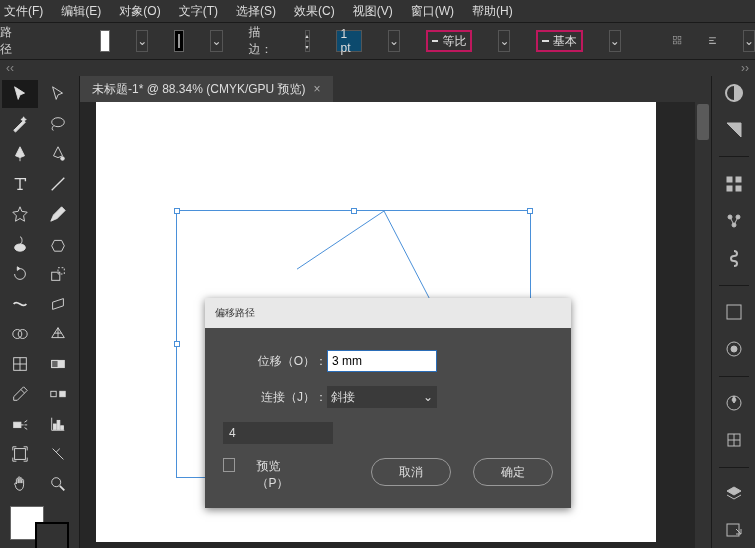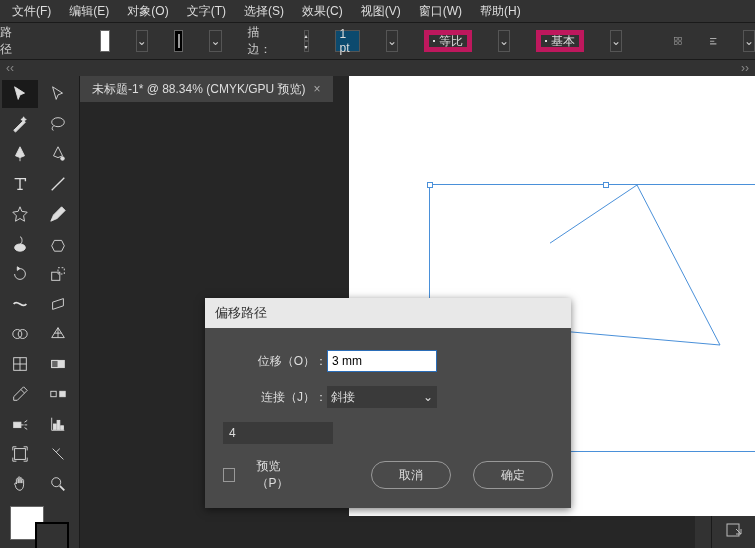--- a/index.html
+++ b/index.html
@@ -1,65 +1,65 @@
 <!DOCTYPE html>
 <html><head>
 <meta charset="utf-8">
 <style>
 *{margin:0;padding:0;box-sizing:border-box;font-family:"Microsoft YaHei",Arial,sans-serif;font-size:12px}
 body{background:#323232;width:755px;height:548px;overflow:hidden;color:#ddd}
-.menubar{height:22px;display:flex;align-items:center;padding:0 12px;gap:18px;background:#323232}
+.menubar{height:22px;display:flex;align-items:center;padding:0 4px;gap:18px;background:#323232}
 .menubar span{color:#ddd;cursor:pointer}
 .optbar{height:38px;background:#323232;display:flex;align-items:center;padding:0 0;gap:26px;border-top:1px solid #1a1a1a;border-bottom:1px solid #1a1a1a}
 .optlabel{color:#ccc;margin-right:6px}
 .swatch{width:22px;height:22px;border:1px solid #666;background:#fff}
 .swatch2{width:22px;height:22px;border:1px solid #666;background:#000;position:relative}
 .swatch2::after{content:"";position:absolute;inset:3px;border:1px solid #999}
 .dd{width:14px;height:22px;display:flex;align-items:center;justify-content:center;color:#ccc;border:1px solid #555;cursor:pointer}
 .ptfield{width:50px;height:22px;background:#0c4a6e;border:1px solid #555;color:#ddd;padding:0 4px;display:flex;align-items:center}
 .spinner{width:12px;height:22px;display:flex;flex-direction:column}
 .spinner div{flex:1;border:1px solid #555;display:flex;align-items:center;justify-content:center;font-size:6px}
-.linebox{width:96px;height:22px;border:5px solid #be185d;display:flex;align-items:center;padding:0 4px;gap:4px}
+.linebox{width:96px;height:22px;border:2px solid #be185d;display:flex;align-items:center;padding:0 4px;gap:4px}
 .line{flex:1;height:2px;background:#ddd}
 .iconsq{width:22px;height:22px;display:flex;align-items:center;justify-content:center;color:#aaa;cursor:pointer}
 .collapser{height:16px;background:#323232;display:flex;align-items:center;padding:0 6px;color:#888;font-size:10px;justify-content:space-between}
 .workrow{display:flex;height:472px}
 .toolcol{width:80px;background:#323232;border-right:1px solid #1a1a1a;padding:4px 2px;display:flex;flex-wrap:wrap;gap:2px;align-content:flex-start}
 .tool{width:36px;height:28px;display:flex;align-items:center;justify-content:center;color:#ddd;cursor:pointer;position:relative}
 .tool.sel{background:#1a1a1a}
 .tool svg{width:18px;height:18px;fill:#ddd;stroke:#ddd}
 .fillstroke{width:60px;height:50px;position:relative;margin:6px 8px}
 .fillbox{position:absolute;top:0;left:0;width:34px;height:34px;background:#fff;border:1px solid #666}
 .strokebox{position:absolute;bottom:0;right:0;width:34px;height:34px;background:#323232;border:2px solid #000}
-.docarea{flex:1;display:flex;flex-direction:row;background:#262626}
+.docarea{flex:1;display:flex;flex-direction:column;background:#262626}
 .tabbar{height:26px;display:flex;align-items:center;background:#323232}
 .tab{height:26px;padding:0 12px;display:flex;align-items:center;gap:8px;background:#424242;color:#ddd}
 .tabx{cursor:pointer;color:#aaa}
 .canvaswrap{flex:1;position:relative;display:flex}
 .canvas{flex:1;background:#262626;position:relative}
 .artboard{position:absolute;left:16px;top:0;width:560px;height:440px;background:#fff}
 .bbox{position:absolute;left:80px;top:108px;width:355px;height:268px;border:1px solid #4a90d9}
 .hnd{position:absolute;width:6px;height:6px;background:#fff;border:1px solid #4a90d9}
 .tri{position:absolute;left:120px;top:0;width:175px;height:230px}
 .tri svg{width:100%;height:100%}
 .vscroll{width:16px;background:#323232;display:flex;flex-direction:column}
 .vthumb{width:12px;margin:2px auto;height:36px;background:#5a5a5a;border-radius:2px}
 .rcol{width:44px;background:#323232;border-left:1px solid #1a1a1a;display:flex;flex-direction:column;align-items:center;padding:6px 0;gap:16px}
 .rtool{width:28px;height:26px;display:flex;align-items:center;justify-content:center;color:#bbb;cursor:pointer}
 .rtool svg{width:20px;height:20px;fill:#bbb;stroke:#bbb}
 .rsep{height:1px;width:30px;background:#1a1a1a}
 .dialog{position:absolute;left:205px;top:298px;width:366px;background:#4a4a4a;box-shadow:0 2px 8px rgba(0,0,0,.5)}
-.dlg-title{height:30px;background:#e8e8e8;color:#333;display:flex;align-items:center;padding:0 10px;font-size:13px}
+.dlg-title{height:30px;background:#e8e8e8;color:#333;display:flex;align-items:center;padding:0 10px;font-size:10px}
 .dlg-body{padding:22px 18px 16px}
 .dlg-row{display:flex;align-items:center;margin-bottom:14px;gap:0}
 .dlg-lab{width:104px;text-align:right;color:#ddd}
 .dlg-inp{width:110px;height:22px;background:#fff;border:1px solid #2a6db8;color:#000;padding:0 4px}
 .dlg-sel{width:110px;height:22px;background:#3a3a3a;border:none;color:#ddd;padding:0 4px;display:flex;align-items:center;justify-content:space-between}
 .dlg-numinp{width:110px;height:22px;background:#3a3a3a;border:none;color:#ddd;padding:0 6px;display:flex;align-items:center}
-.dlg-foot{display:flex;align-items:center;gap:22px;}
+.dlg-foot{display:flex;align-items:flex-start;gap:22px;}
 .chk{width:14px;height:14px;border:1px solid #999}
 .btn{width:100px;height:28px;border:1px solid #999;border-radius:14px;display:flex;align-items:center;justify-content:center;color:#ddd;cursor:pointer}
 </style>
 </head>
 <body>
 
 <div class="menubar">
   <span>文件(F)</span>
   <span>编辑(E)</span>
   <span>对象(O)</span>

